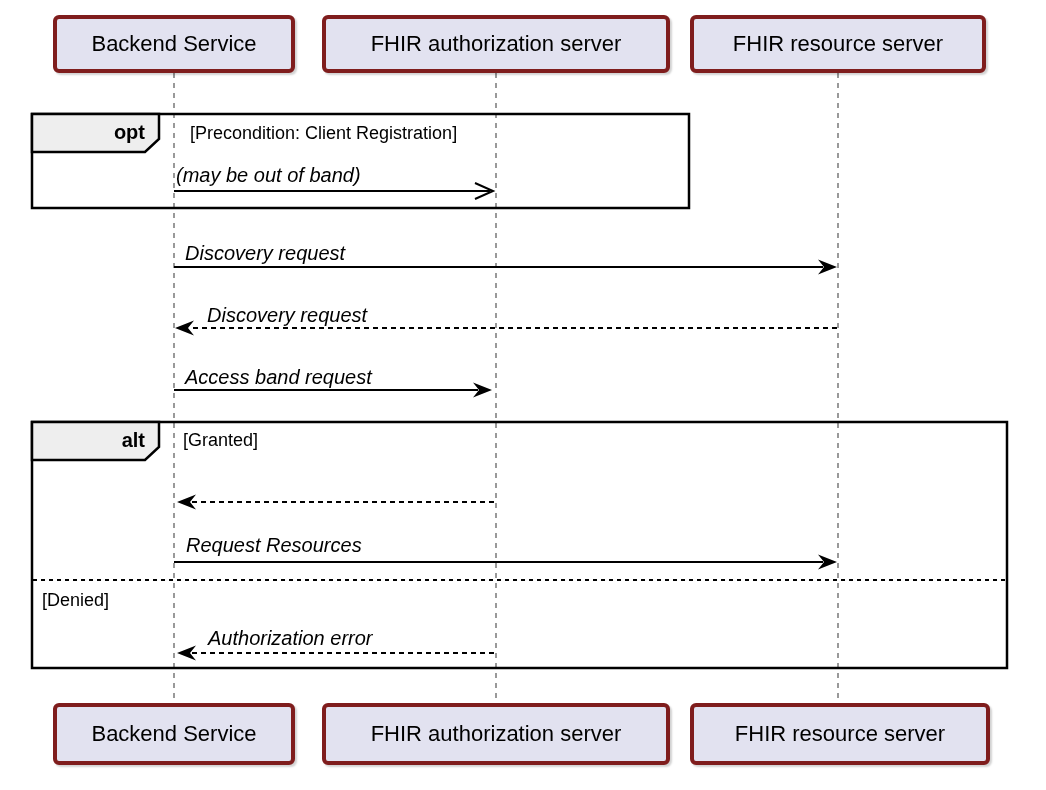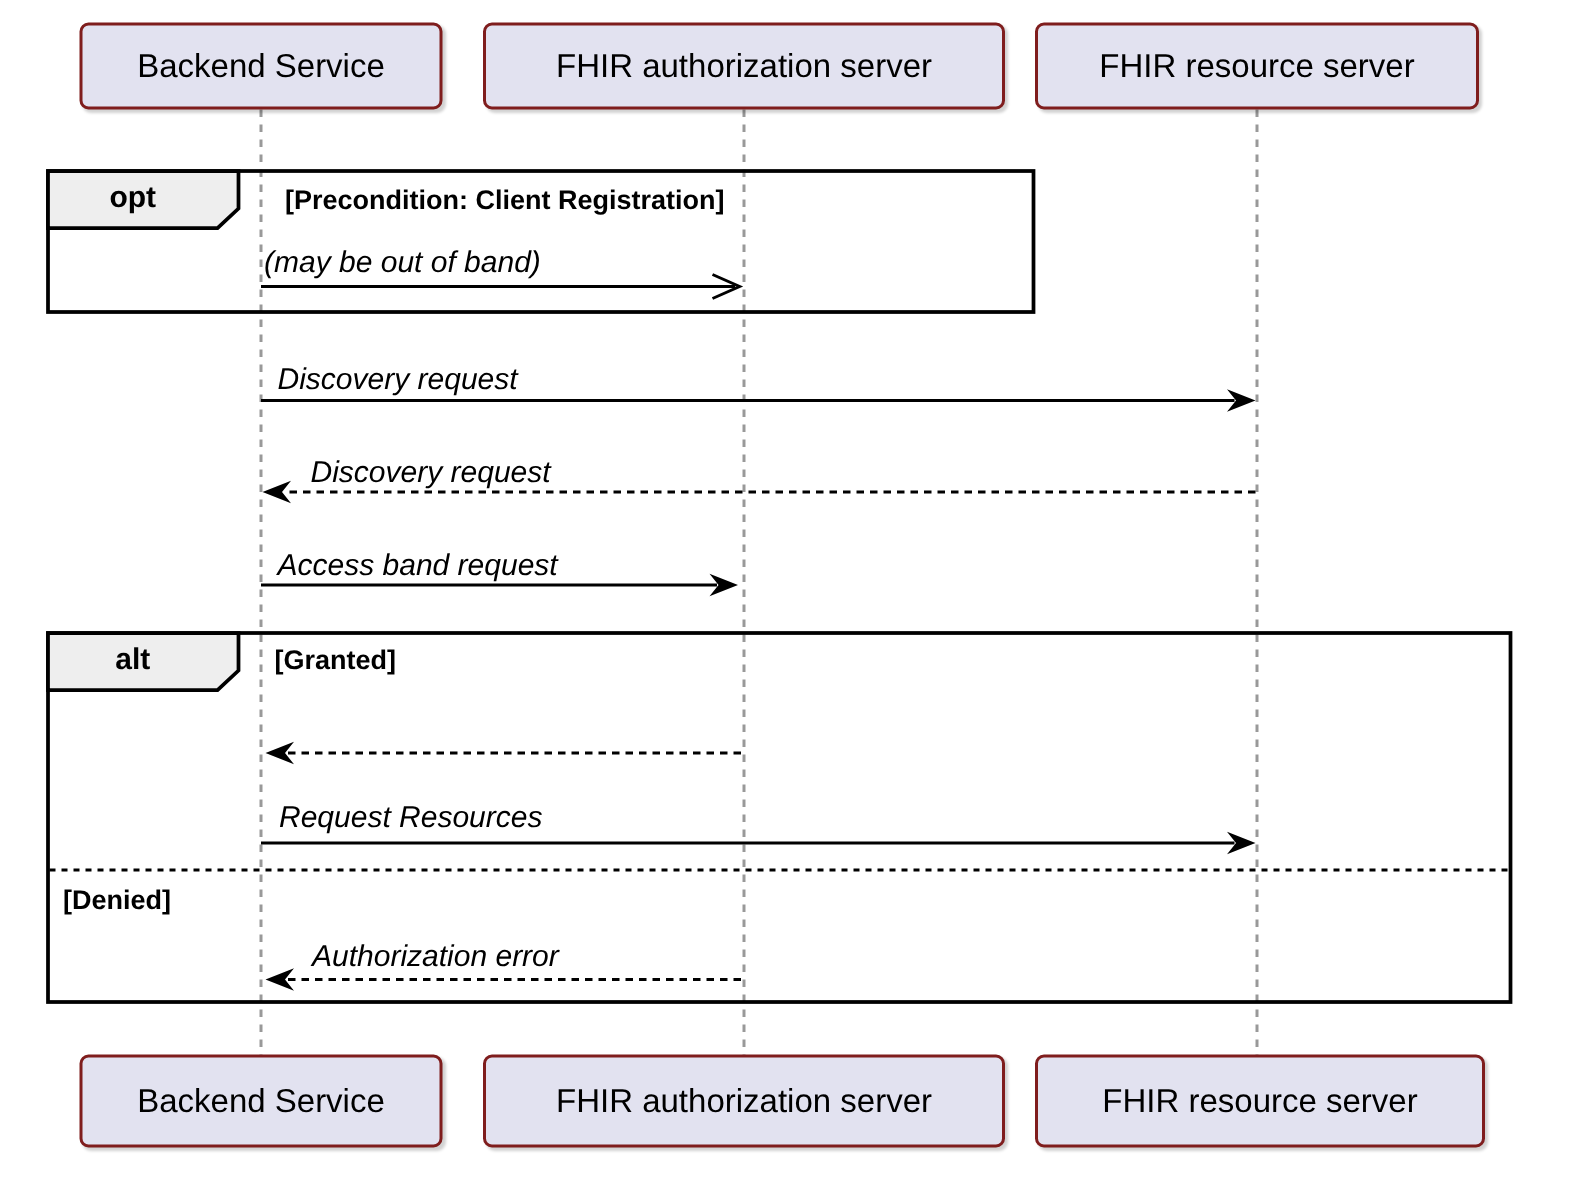--- a/index.html
+++ b/index.html
@@ -3,50 +3,50 @@
 <meta charset="utf-8">
 <style>
   html,body{margin:0;padding:0;background:#ffffff;}
   body{font-family:"Liberation Sans", sans-serif;color:#000000;}
   .canvas{position:relative;width:1046px;height:790px;background:#ffffff;overflow:hidden;}
   .layer{position:absolute;left:0;top:0;}
 
   .pbox{
     position:absolute;
     background:#E2E2F0;
-    border:2px solid #7f1d1d;
+    border:4px solid #7f1d1d;
     border-radius:6px;
     display:flex;align-items:center;justify-content:center;
     font-size:22px;
     box-shadow:2px 2px 2px rgba(0,0,0,0.18);
     box-sizing:border-box;
     white-space:nowrap;
   }
 
   .label{
     position:absolute;
     font-size:20px;
     line-height:24px;
     white-space:nowrap;
     font-style:italic;
   }
   .guard{
     position:absolute;
     font-size:18px;
     line-height:22px;
-    font-weight:bold;
+    font-weight:normal;
     white-space:nowrap;
     text-align:right;
   }
   .op{
     position:absolute;
     font-size:20px;
     line-height:24px;
     font-weight:bold;
-    text-align:center;
+    text-align:right;
   }
 
   .lifeline{stroke:#999999;stroke-width:2;stroke-dasharray:5,5;fill:none;}
   .frame{fill:none;stroke:#000000;stroke-width:2.5;}
   .tab{fill:#EEEEEE;stroke:#000000;stroke-width:2.5;stroke-linejoin:miter;}
   .msg{stroke:#000000;stroke-width:2;fill:none;}
   .msg.dashed{stroke-dasharray:5,4;}
   .divider{stroke:#000000;stroke-width:2;stroke-dasharray:4,4;fill:none;}
   .head{fill:#000000;stroke:none;}
   .openhead{fill:none;stroke:#000000;stroke-width:2;}

